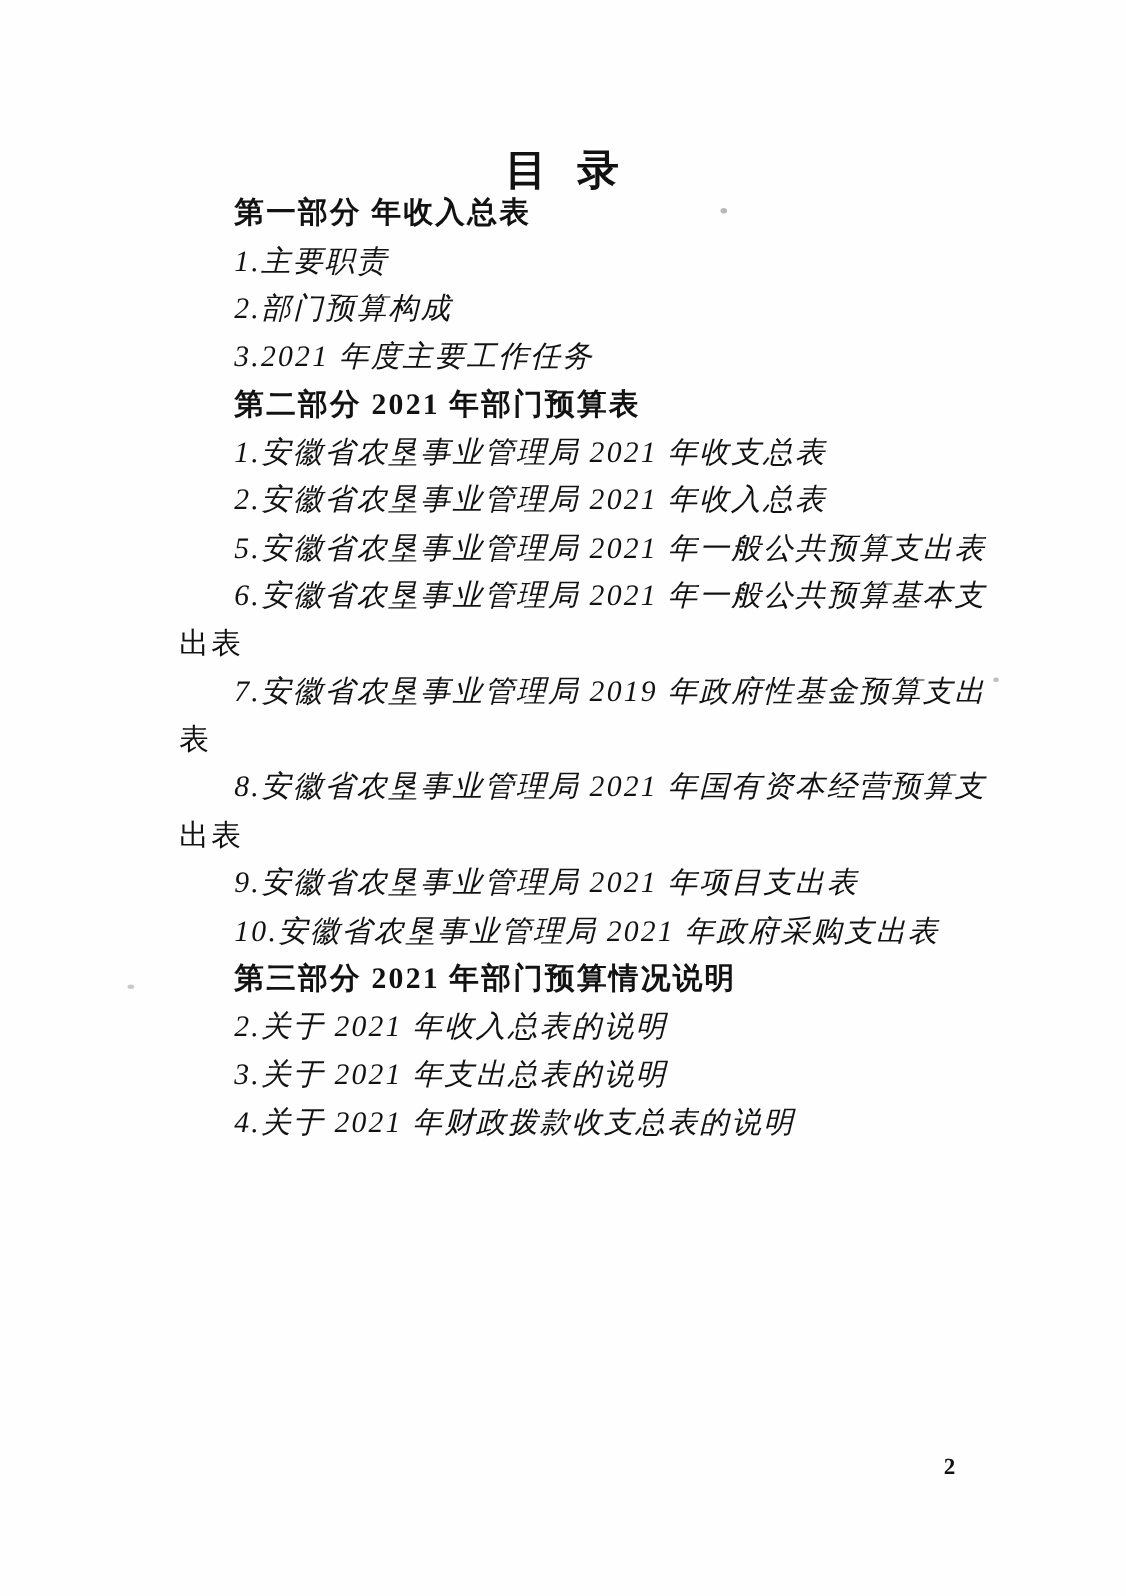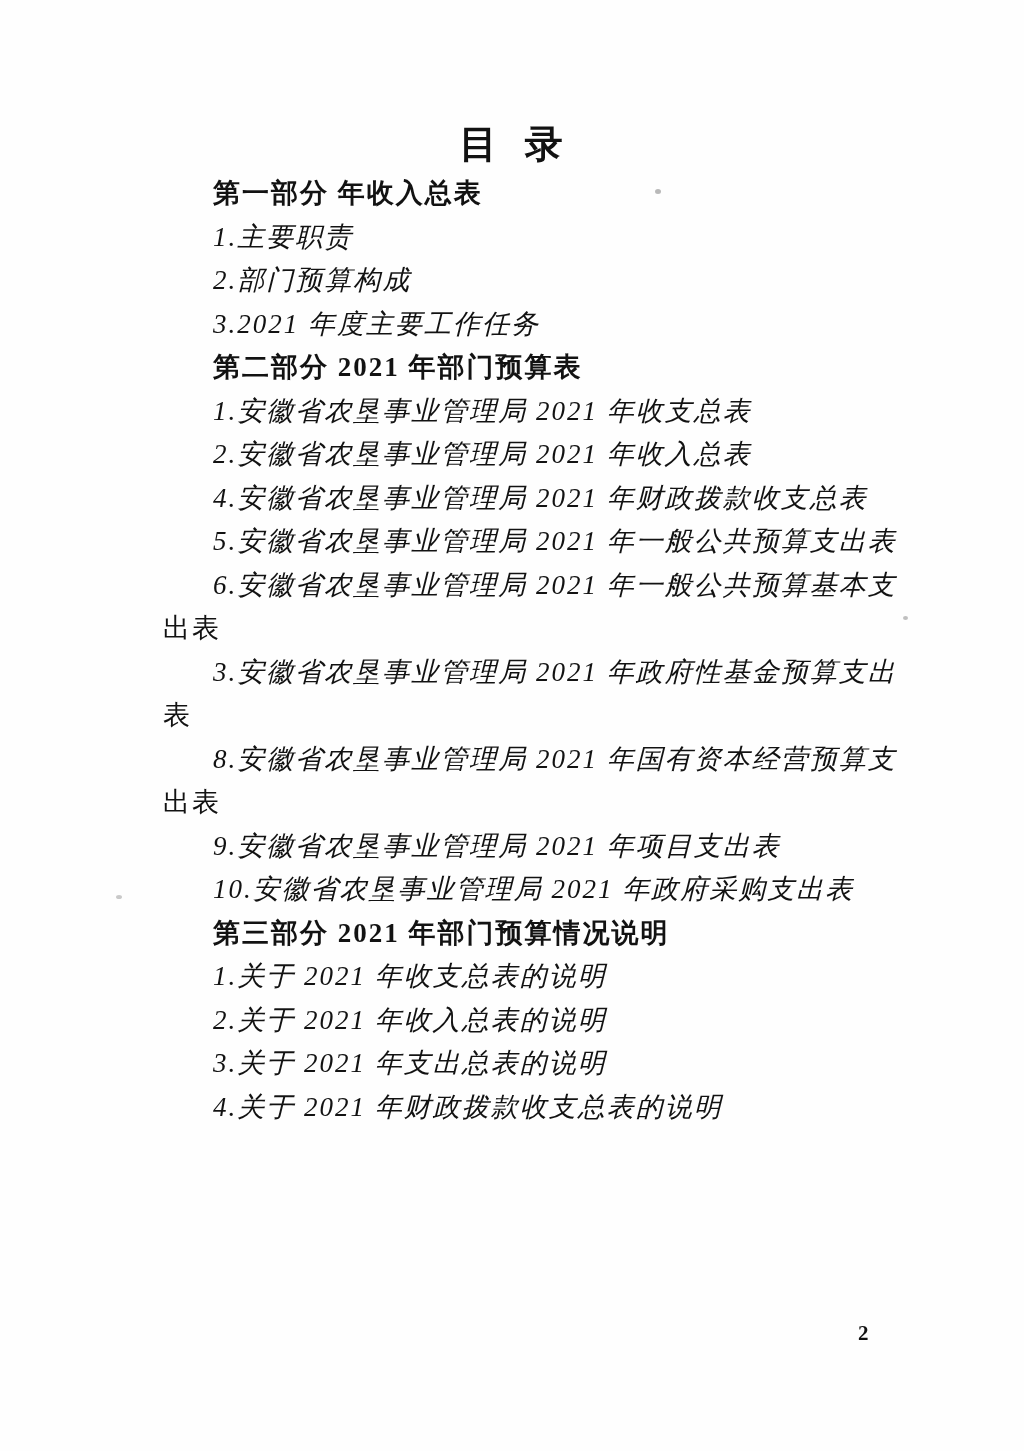--- a/index.html
+++ b/index.html
@@ -14,21 +14,21 @@
     background: #fefefe;
     overflow: hidden;
     font-family: "Liberation Serif", serif;
     color: #121212;
   }
   .doc-title {
     position: absolute;
     top: 121px;
     left: 0;
     right: 0;
-    margin: 1px;
+    margin: 12px;
     text-align: center;
     font-size: 38px;
     line-height: 44px;
     font-weight: 700;
     letter-spacing: 2px;
     word-spacing: 14px;
   }
   .toc {
     position: absolute;
     left: 163px;
@@ -77,32 +77,30 @@
   <h1 class="doc-title">目 录</h1>
 
   <div class="toc" id="toc">
       <div class="toc-line heading">第一部分 年收入总表</div>
       <div class="toc-line first">1.主要职责</div>
       <div class="toc-line first">2.部门预算构成</div>
       <div class="toc-line first">3.2021 年度主要工作任务</div>
       <div class="toc-line heading">第二部分 2021 年部门预算表</div>
       <div class="toc-line first">1.安徽省农垦事业管理局 2021 年收支总表</div>
       <div class="toc-line first">2.安徽省农垦事业管理局 2021 年收入总表</div>
-      <div class="toc-line first">4.安徽省农垦事业管理局 2021 年财政拨款收支总表</div>
       <div class="toc-line first">5.安徽省农垦事业管理局 2021 年一般公共预算支出表</div>
       <div class="toc-line first">6.安徽省农垦事业管理局 2021 年一般公共预算基本支</div>
       <div class="toc-line continuation">出表</div>
-      <div class="toc-line first">3.安徽省农垦事业管理局 2021 年政府性基金预算支出</div>
+      <div class="toc-line first">7.安徽省农垦事业管理局 2019 年政府性基金预算支出</div>
       <div class="toc-line continuation">表</div>
       <div class="toc-line first">8.安徽省农垦事业管理局 2021 年国有资本经营预算支</div>
       <div class="toc-line continuation">出表</div>
       <div class="toc-line first">9.安徽省农垦事业管理局 2021 年项目支出表</div>
       <div class="toc-line first">10.安徽省农垦事业管理局 2021 年政府采购支出表</div>
       <div class="toc-line heading">第三部分 2021 年部门预算情况说明</div>
-      <div class="toc-line first">1.关于 2021 年收支总表的说明</div>
       <div class="toc-line first">2.关于 2021 年收入总表的说明</div>
       <div class="toc-line first">3.关于 2021 年支出总表的说明</div>
       <div class="toc-line first">4.关于 2021 年财政拨款收支总表的说明</div>
     </div>
 
   <span class="speck s1"></span>
   <span class="speck s2"></span>
   <span class="speck s3"></span>
 
   <div class="page-number">2</div>

